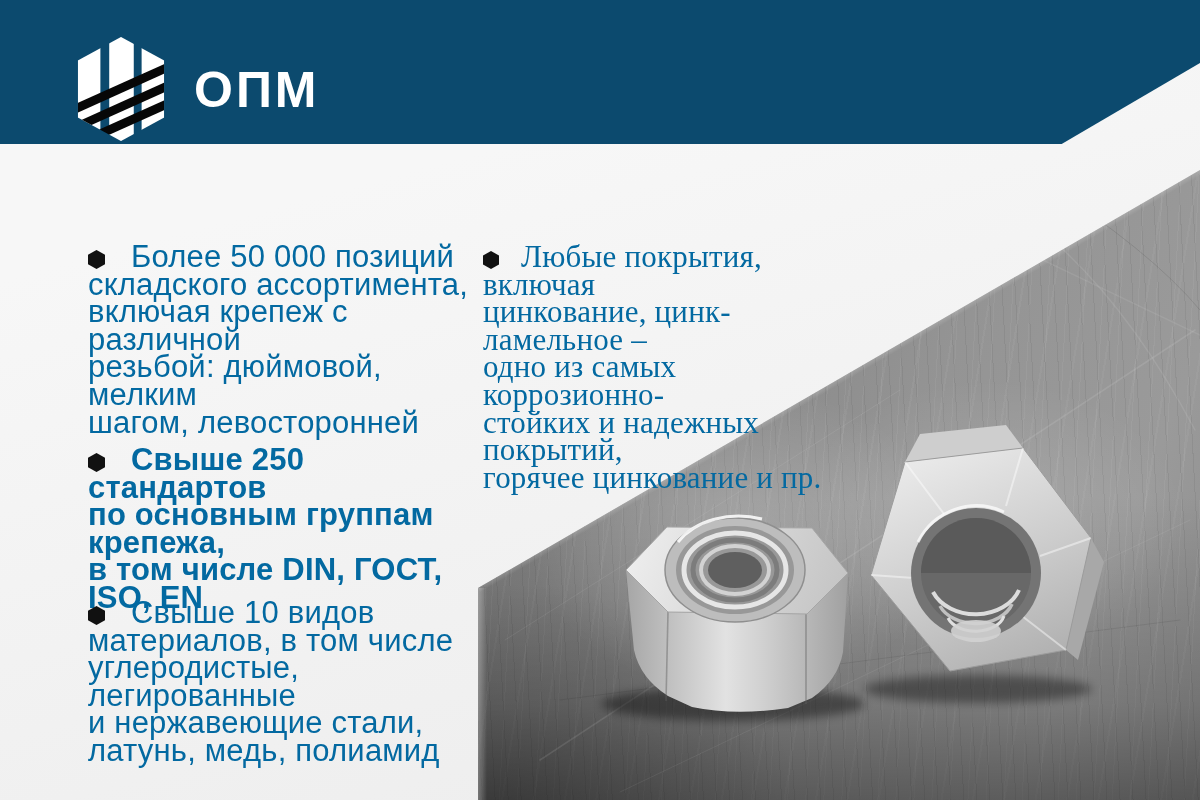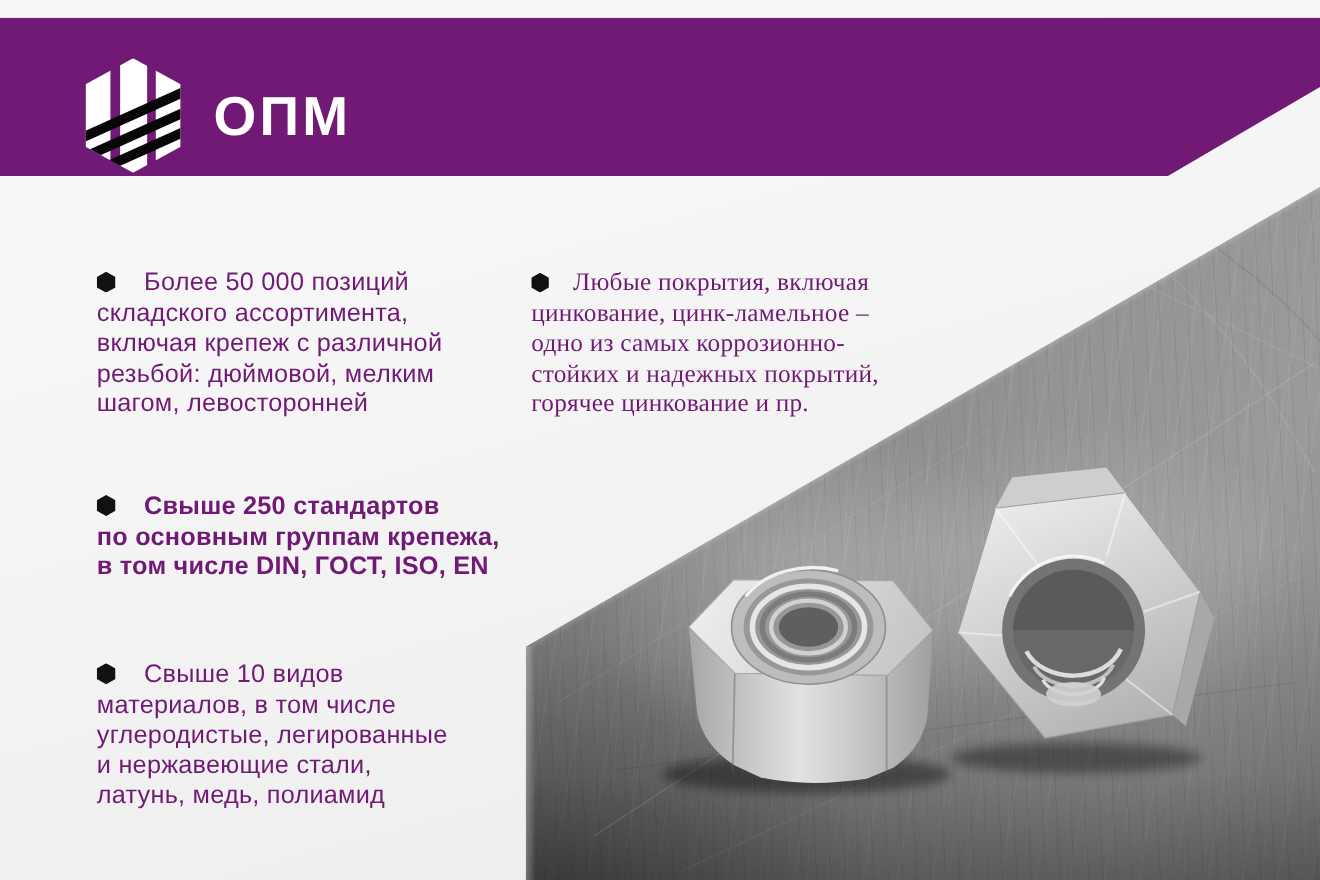--- a/index.html
+++ b/index.html
@@ -27,28 +27,28 @@
   .photo::before{content:'';position:absolute;left:478px;top:588px;width:836px;height:5px;
     background:linear-gradient(to bottom,rgba(255,255,255,0.16),rgba(255,255,255,0));
     transform:rotate(-30.07deg);transform-origin:0 0;}
   
   .photo::after{content:'';position:absolute;left:478px;top:588px;width:9px;height:212px;
     background:linear-gradient(to right,rgba(255,255,255,0.30),rgba(255,255,255,0));}
 
   .nuts{position:absolute;left:0;top:0;width:1200px;height:800px;pointer-events:none;}
 
   
-  .topbar{position:absolute;left:0;top:16px;width:1200px;height:144px;background:#701a75;
+  .topbar{position:absolute;left:0;top:0;width:1200px;height:144px;background:#0c4a6e;
     clip-path:polygon(0 0,1200px 0,1200px 63px,997px 182px,0 182px);}
   .logo{position:absolute;left:75px;top:35px;}
   .brand{position:absolute;left:194px;top:62px;font-size:50px;line-height:56px;font-weight:700;
     letter-spacing:3px;color:#ffffff;}
 
   
-  .feat{position:absolute;margin:0;font-size:23px;line-height:27.6px;color:#701a75;letter-spacing:0.2px;}
+  .feat{position:absolute;margin:0;font-size:31px;line-height:27.6px;color:#0369a1;letter-spacing:0.2px;}
   .feat .ftext{white-space:pre-line;}
   .hexb{vertical-align:-2px;}
   .hexb-left{margin-right:26px;}
   .hexb-right{margin-right:22px;}
 </style>
 </head>
 <body>
 
 <div class="canvas">
 

